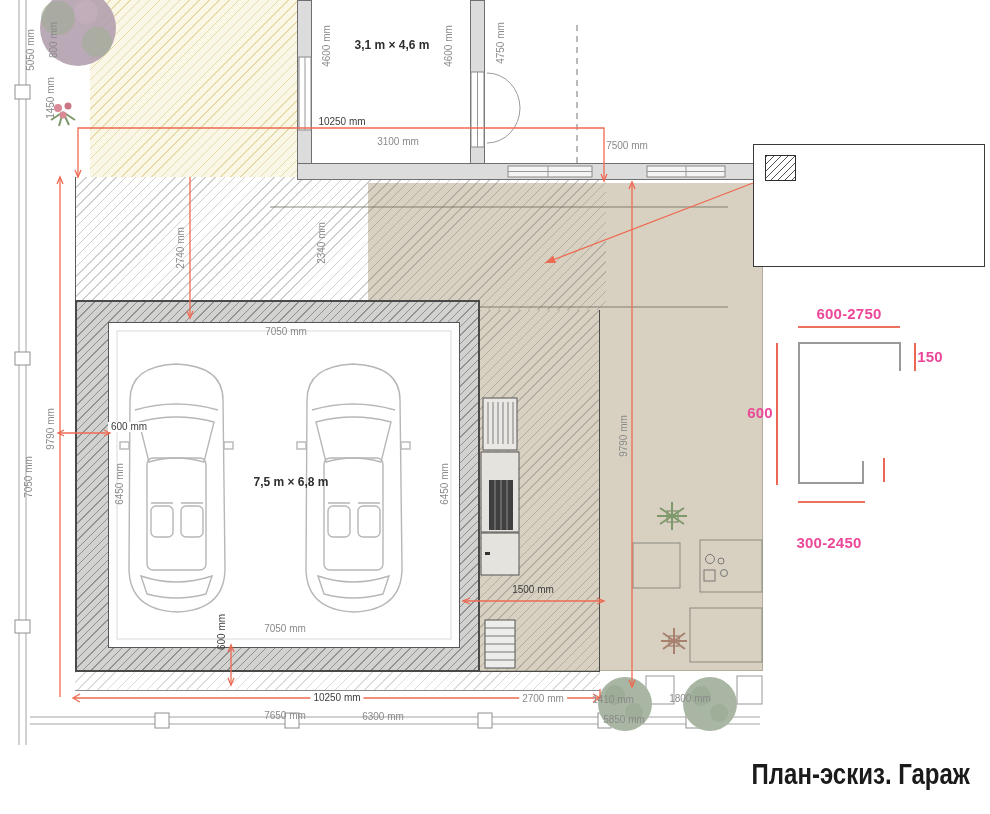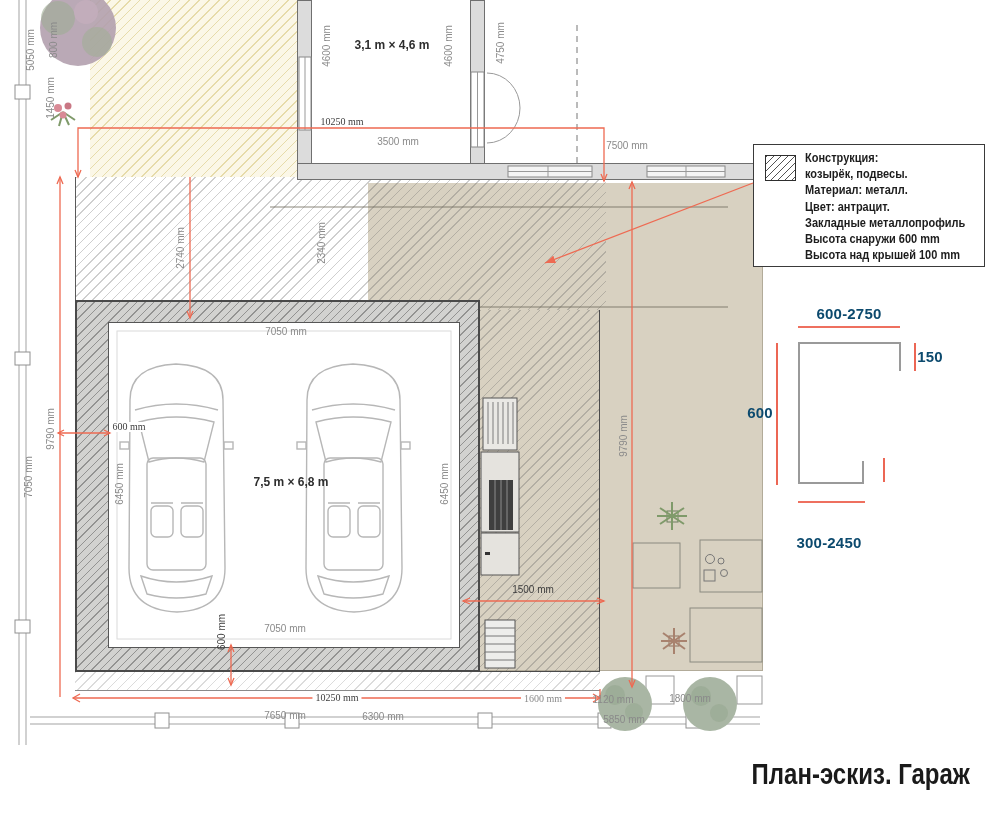--- a/index.html
+++ b/index.html
@@ -17,22 +17,22 @@
         background-image:repeating-linear-gradient(135deg,rgba(70,70,70,.45) 0 1px,transparent 1px 6px);
         border:2px solid #4a4a4a;box-sizing:border-box;}
   .wall{background:#dcdcdc;border:1px solid #6f6f6f;box-sizing:border-box;}
   .g-int{background:#ffffff;border:1px solid #565656;box-sizing:border-box;}
   
   .lab{position:absolute;font-size:10px;color:#8a8a8a;white-space:nowrap;
        transform:translate(-50%,-50%);line-height:1;}
   .lab.v{transform:translate(-50%,-50%) rotate(-90deg);}
   .lab.dark{color:#3d3d3d;}
   .lab.bold{font-weight:700;color:#2e2e2e;font-size:12px;}
-  .lab.wbg{background:#fff;padding:0 3px;font-family:Liberation Serif, serif;}
-  .lab.red{color:#0c4a6e;font-weight:700;font-size:15px;letter-spacing:.2px;}
+  .lab.wbg{background:#fff;padding:0 3px;}
+  .lab.red{color:#ec4899;font-weight:700;font-size:15px;letter-spacing:.2px;}
   
   #legend{position:absolute;left:753px;top:144px;width:232px;height:123px;background:#fff;
           border:1.4px solid #3a3a3a;box-sizing:border-box;}
   #legend .swatch{position:absolute;left:11px;top:10px;width:31px;height:26px;border:1.3px solid #2e2e2e;
           background-image:repeating-linear-gradient(135deg,rgba(40,40,40,.8) 0 1px,transparent 1px 5px);
           box-sizing:border-box;}
   #legend .lines{position:absolute;left:51px;top:5px;}
   #legend .lines div{font-size:12.5px;font-weight:700;color:#1d1d1d;line-height:16.2px;
           transform:scaleX(.88);transform-origin:left center;white-space:nowrap;}
   
@@ -53,29 +53,20 @@
 
   <div class="abs wall" style="left:297px;top:0;width:15px;height:180px;"></div>
   <div class="abs wall" style="left:470px;top:0;width:15px;height:180px;"></div>
   <div class="abs wall" style="left:297px;top:163px;width:465px;height:17px;"></div>
 
   <div class="abs wallhatch" style="left:75px;top:300px;width:405px;height:372px;"></div>
   <div class="abs g-int" style="left:108px;top:322px;width:352px;height:326px;"></div>
 
   <div id="legend">
     <div class="swatch"></div>
-    <div class="lines">
-      <div>Конструкция:</div>
-      <div>козырёк, подвесы.</div>
-      <div>Материал: металл.</div>
-      <div>Цвет: антрацит.</div>
-      <div>Закладные металлопрофиль</div>
-      <div>Высота снаружи 600 mm</div>
-      <div>Высота над крышей 100 mm</div>
-    </div>
   </div>
 
   <svg width="990" height="814" viewBox="0 0 990 814">
     <defs>
       <marker id="la" orient="auto" refX="8" refY="3" markerWidth="9" markerHeight="6">
         <path d="M0,0 L8,3 L0,6 Z" fill="#ee6a52"></path>
       </marker>
       <g id="car" stroke="#b7b7b7" fill="none" stroke-width="1.4">
         <path d="M10,44 Q10,10 56,8 Q103,10 103,44 L105,212 Q105,254 57,256 Q9,254 9,212 Z"></path>
         <path d="M15,54 Q56,42 98,54"></path>
@@ -232,38 +223,38 @@
   </svg>
 
   <div class="lab v" style="left:31px;top:50px">5050 mm</div>
   <div class="lab v" style="left:54px;top:40px">800 mm</div>
   <div class="lab v" style="left:51px;top:98px">1450 mm</div>
   <div class="lab v" style="left:327px;top:46px">4600 mm</div>
   <div class="lab v" style="left:449px;top:46px">4600 mm</div>
   <div class="lab v" style="left:501px;top:43px">4750 mm</div>
   <div class="lab bold" style="left:392px;top:45px">3,1 m × 4,6 m</div>
   <div class="lab dark wbg" style="left:342px;top:122px">10250 mm</div>
-  <div class="lab" style="left:398px;top:142px">3500 mm</div>
+  <div class="lab" style="left:398px;top:142px">3100 mm</div>
   <div class="lab" style="left:627px;top:146px">7500 mm</div>
   <div class="lab v" style="left:181px;top:248px">2740 mm</div>
   <div class="lab v" style="left:322px;top:243px">2340 mm</div>
   <div class="lab v" style="left:51px;top:429px">9790 mm</div>
   <div class="lab v" style="left:29px;top:477px">7050 mm</div>
   <div class="lab v" style="left:624px;top:436px">9790 mm</div>
   <div class="lab" style="left:286px;top:332px">7050 mm</div>
   <div class="lab dark wbg" style="left:129px;top:427px">600 mm</div>
   <div class="lab v" style="left:120px;top:484px">6450 mm</div>
   <div class="lab v" style="left:445px;top:484px">6450 mm</div>
   <div class="lab bold" style="left:291px;top:482px">7,5 m × 6,8 m</div>
   <div class="lab dark" style="left:533px;top:590px">1500 mm</div>
   <div class="lab" style="left:285px;top:629px">7050 mm</div>
   <div class="lab v dark" style="left:222px;top:632px">600 mm</div>
   <div class="lab dark wbg" style="left:337px;top:698px">10250 mm</div>
-  <div class="lab wbg" style="left:543px;top:699px">1600 mm</div>
-  <div class="lab" style="left:613px;top:700px">1120 mm</div>
+  <div class="lab wbg" style="left:543px;top:699px">2700 mm</div>
+  <div class="lab" style="left:613px;top:700px">1410 mm</div>
   <div class="lab" style="left:690px;top:699px">1800 mm</div>
   <div class="lab" style="left:285px;top:716px">7650 mm</div>
   <div class="lab" style="left:383px;top:717px">6300 mm</div>
   <div class="lab" style="left:624px;top:720px">5850 mm</div>
 
   <div class="lab red" style="left:849px;top:313px">600-2750</div>
   <div class="lab red" style="left:930px;top:356px">150</div>
   <div class="lab red" style="left:760px;top:412px">600</div>
   <div class="lab red" style="left:829px;top:542px">300-2450</div>
 

